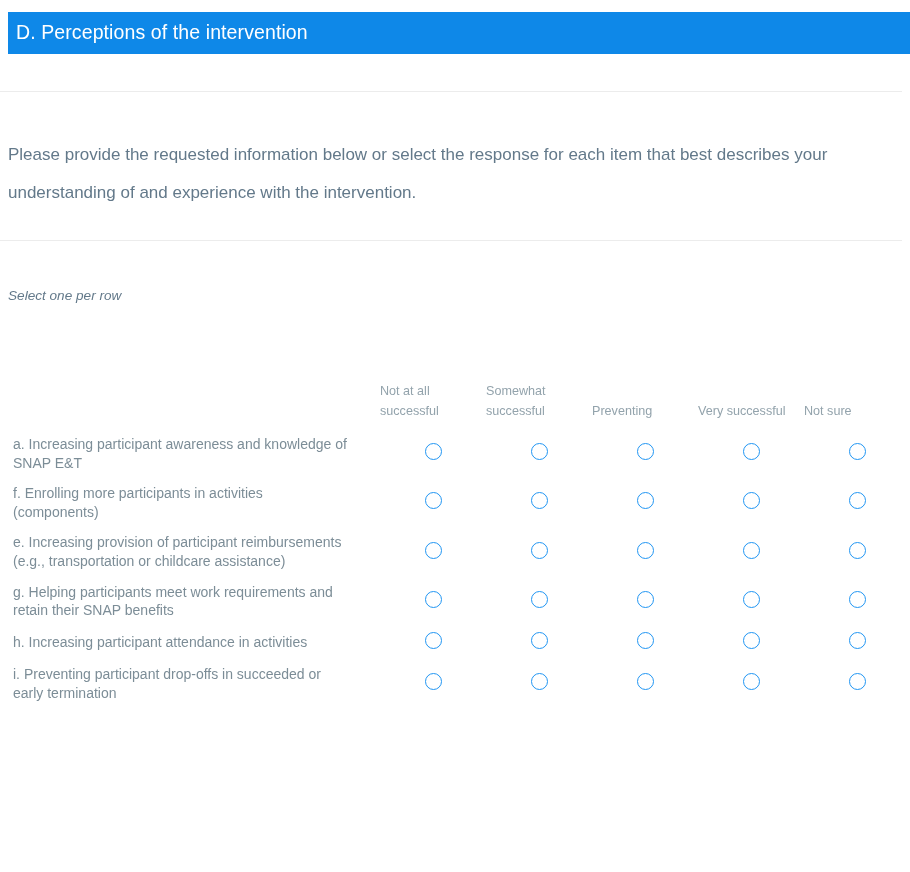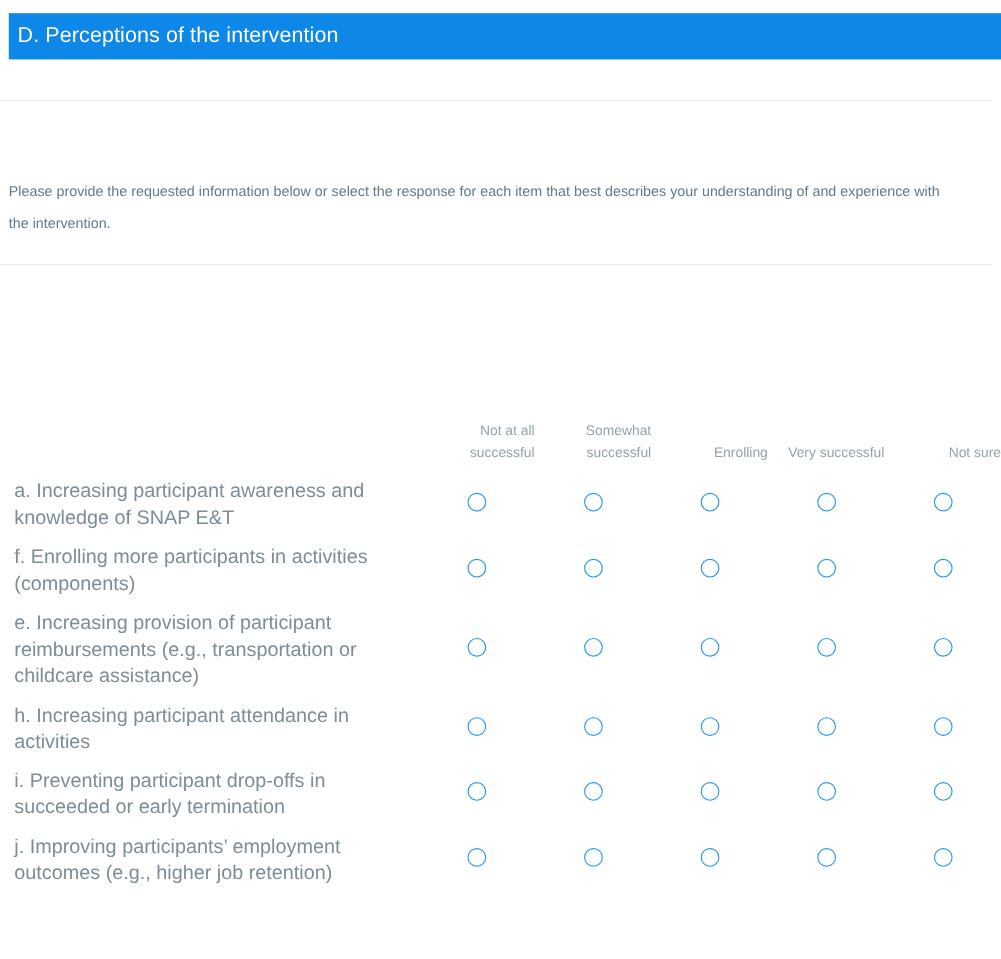--- a/index.html
+++ b/index.html
@@ -49,24 +49,23 @@
   .divider-2 { top: 240px; }
 
   
   .intro-block {
     position: absolute;
     left: 8px;
     top: 136px;
     width: 860px;
   }
   .intro-text {
-    font-size: 13px;
+    font-size: 17px;
     line-height: 2.25;
     color: #63798a;
-    margin-top: 23px;
   }
 
   
   .question-block {
     position: absolute;
     left: 8px;
     top: 284px;
     width: 870px;
   }
   .question-text {
@@ -93,31 +92,31 @@
     width: 910px;
     border-collapse: collapse;
     table-layout: fixed;
   }
   .matrix-table col.col-label { width: 380px; }
   .matrix-table col.col-opt   { width: 106px; }
 
   .matrix-head-cell {
     vertical-align: bottom;
     padding: 0 0 8px 0;
-    text-align: right;
+    text-align: left;
     font-size: 12.6px;
     font-weight: 400;
     color: #93a3ac;
     line-height: 1.55;
   }
   .matrix-head-cell.label-head { text-align: left; }
 
   .matrix-row-label {
     padding: 6px 28px 6px 13px;
-    font-size: 18px;
+    font-size: 14px;
     line-height: 1.33;
     color: #7c8d97;
     vertical-align: middle;
     text-align: left;
   }
   .matrix-cell {
     text-align: center;
     vertical-align: middle;
     padding: 6px 0;
   }
@@ -140,38 +139,39 @@
 
 <div class="divider divider-1"></div>
 
 <div class="intro-block">
   <div class="intro-text">Please provide the requested information below or select the response for each item that best describes your understanding of and experience with the intervention.</div>
 </div>
 
 <div class="divider divider-2"></div>
 
 <div class="question-block">
+  <div class="question-hint">Select one per row</div>
 </div>
 
 <div class="matrix">
   <table class="matrix-table">
     <colgroup>
       <col class="col-label">
       <col class="col-opt">
         <col class="col-opt">
         <col class="col-opt">
         <col class="col-opt">
         <col class="col-opt">
     </colgroup>
     <thead>
       <tr>
         <th class="matrix-head-cell label-head"></th>
         <th class="matrix-head-cell">Not at all successful</th>
         <th class="matrix-head-cell">Somewhat successful</th>
-        <th class="matrix-head-cell">Enrolling</th>
+        <th class="matrix-head-cell">Preventing</th>
         <th class="matrix-head-cell">Very successful</th>
         <th class="matrix-head-cell">Not sure</th>
       </tr>
     </thead>
     <tbody>
       <tr>
         <td class="matrix-row-label">a. Increasing participant awareness and knowledge of SNAP E&amp;T</td>
         <td class="matrix-cell"><span class="radio-dot" style="border-color: rgb(33, 150, 243);"></span></td>
         <td class="matrix-cell"><span class="radio-dot" style="border-color: rgb(33, 150, 243);"></span></td>
         <td class="matrix-cell"><span class="radio-dot" style="border-color: rgb(33, 150, 243);"></span></td>
@@ -188,37 +188,37 @@
       </tr>
       <tr>
         <td class="matrix-row-label">e. Increasing provision of participant reimbursements (e.g., transportation or childcare assistance)</td>
         <td class="matrix-cell"><span class="radio-dot" style="border-color: rgb(33, 150, 243);"></span></td>
         <td class="matrix-cell"><span class="radio-dot" style="border-color: rgb(33, 150, 243);"></span></td>
         <td class="matrix-cell"><span class="radio-dot" style="border-color: rgb(33, 150, 243);"></span></td>
         <td class="matrix-cell"><span class="radio-dot" style="border-color: rgb(33, 150, 243);"></span></td>
         <td class="matrix-cell"><span class="radio-dot" style="border-color: rgb(33, 150, 243);"></span></td>
       </tr>
       <tr>
+        <td class="matrix-row-label">g. Helping participants meet work requirements and retain their SNAP benefits</td>
+        <td class="matrix-cell"><span class="radio-dot" style="border-color: rgb(33, 150, 243);"></span></td>
+        <td class="matrix-cell"><span class="radio-dot" style="border-color: rgb(33, 150, 243);"></span></td>
+        <td class="matrix-cell"><span class="radio-dot" style="border-color: rgb(33, 150, 243);"></span></td>
+        <td class="matrix-cell"><span class="radio-dot" style="border-color: rgb(33, 150, 243);"></span></td>
+        <td class="matrix-cell"><span class="radio-dot" style="border-color: rgb(33, 150, 243);"></span></td>
+      </tr>
+      <tr>
         <td class="matrix-row-label">h. Increasing participant attendance in activities</td>
         <td class="matrix-cell"><span class="radio-dot" style="border-color: rgb(33, 150, 243);"></span></td>
         <td class="matrix-cell"><span class="radio-dot" style="border-color: rgb(33, 150, 243);"></span></td>
         <td class="matrix-cell"><span class="radio-dot" style="border-color: rgb(33, 150, 243);"></span></td>
         <td class="matrix-cell"><span class="radio-dot" style="border-color: rgb(33, 150, 243);"></span></td>
         <td class="matrix-cell"><span class="radio-dot" style="border-color: rgb(33, 150, 243);"></span></td>
       </tr>
       <tr>
         <td class="matrix-row-label">i. Preventing participant drop-offs in succeeded or early termination</td>
-        <td class="matrix-cell"><span class="radio-dot" style="border-color: rgb(33, 150, 243);"></span></td>
-        <td class="matrix-cell"><span class="radio-dot" style="border-color: rgb(33, 150, 243);"></span></td>
-        <td class="matrix-cell"><span class="radio-dot" style="border-color: rgb(33, 150, 243);"></span></td>
-        <td class="matrix-cell"><span class="radio-dot" style="border-color: rgb(33, 150, 243);"></span></td>
-        <td class="matrix-cell"><span class="radio-dot" style="border-color: rgb(33, 150, 243);"></span></td>
-      </tr>
-      <tr>
-        <td class="matrix-row-label">j. Improving participants’ employment outcomes (e.g., higher job retention)</td>
         <td class="matrix-cell"><span class="radio-dot" style="border-color: rgb(33, 150, 243);"></span></td>
         <td class="matrix-cell"><span class="radio-dot" style="border-color: rgb(33, 150, 243);"></span></td>
         <td class="matrix-cell"><span class="radio-dot" style="border-color: rgb(33, 150, 243);"></span></td>
         <td class="matrix-cell"><span class="radio-dot" style="border-color: rgb(33, 150, 243);"></span></td>
         <td class="matrix-cell"><span class="radio-dot" style="border-color: rgb(33, 150, 243);"></span></td>
       </tr>
     </tbody>
   </table>
 </div>
 

